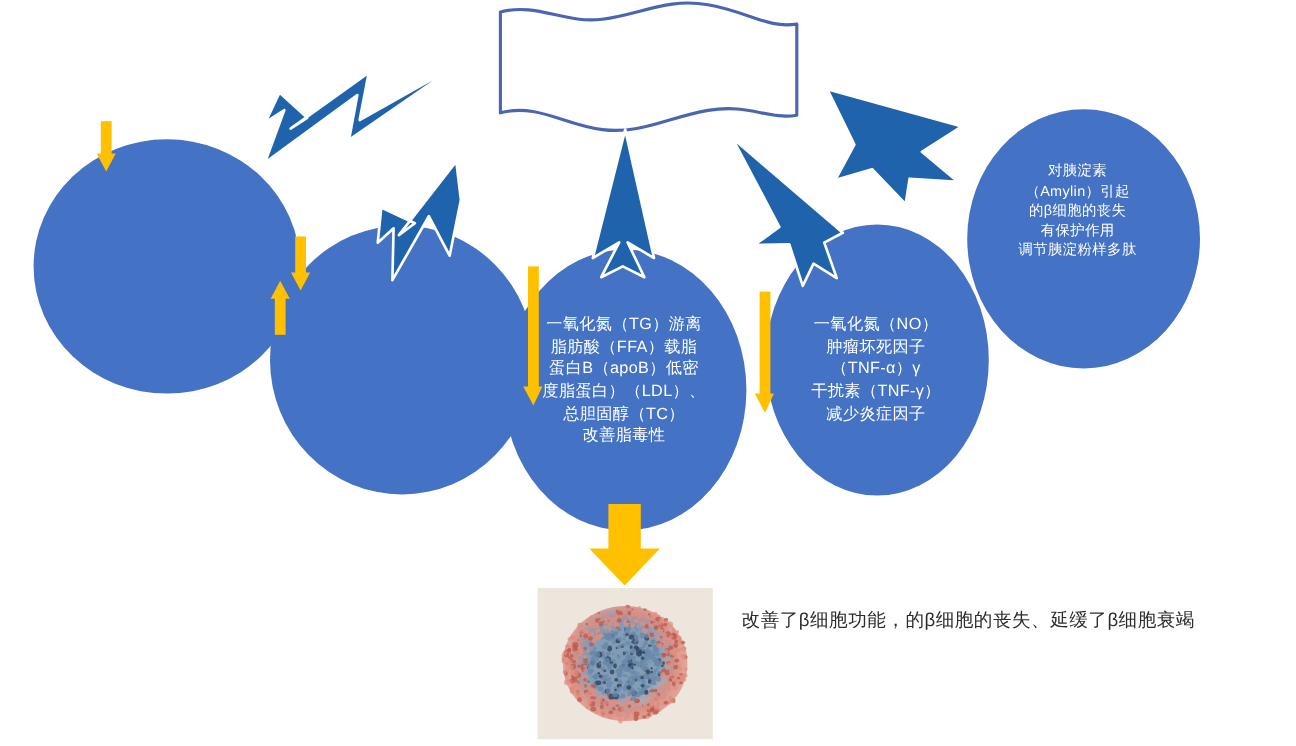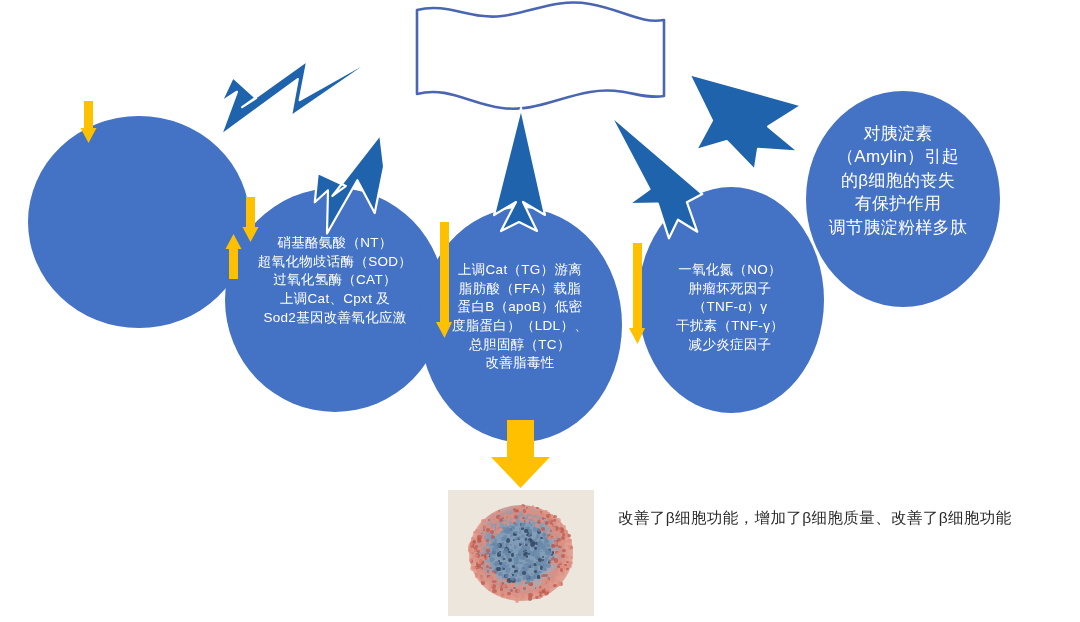--- a/index.html
+++ b/index.html
@@ -33,21 +33,21 @@
     color:#ffffff;
     text-align:center;
     line-height:1.38;
     white-space:pre-line;
     letter-spacing:0.3px;
   }
   #c1-label{left:30px;top:158px;width:218px;font-size:13.5px;}
   #c2-label{left:228px;top:234px;width:214px;font-size:13.5px;}
   #c3-label{left:440px;top:261px;width:160px;font-size:13.5px;}
   #c4-label{left:650px;top:261px;width:160px;font-size:13.5px;}
-  #c5-label{left:800px;top:122px;width:196px;font-size:17px;}
+  #c5-label{left:800px;top:134px;width:196px;font-size:12px;}
 
   
   #caption{
     position:absolute;
     left:618px;top:506px;width:452px;
     font-size:15.5px;
     color:#2b2b2b;
     line-height:1.5;
     letter-spacing:0.4px;
     white-space:nowrap;
@@ -191,26 +191,21 @@
         <path d="M629 328 L 645 328 L 637.5 344 Z"></path>
       </g>
 
       <g>
         <rect x="507" y="420" width="27" height="42"></rect>
         <path d="M491 457 L 550 457 L 520.5 488 Z"></path>
       </g>
     </g>
   </svg>
 
-  <div class="circle-label" id="c2-label">硝基酪氨酸（NT）
-超氧化物歧话酶（SOD）
-过氧化氢酶（CAT）
-上调Cat、Cpxt 及
-Sod2基因改善氧化应激</div>
-  <div class="circle-label" id="c3-label">上调Cat（TG）游离
+  <div class="circle-label" id="c3-label">一氧化氮（TG）游离
 脂肪酸（FFA）载脂
 蛋白B（apoB）低密
 度脂蛋白）（LDL）、
 总胆固醇（TC）
 改善脂毒性</div>
   <div class="circle-label" id="c4-label">一氧化氮（NO）
 肿瘤坏死因子
 （TNF-α）γ
 干扰素（TNF-γ）
 减少炎症因子</div>
@@ -1117,15 +1112,15 @@
       <div class="islet-speck" style="width: 4.72618px; height: 4.72618px; left: 73.0644px; top: 55.8828px; background: rgba(104, 136, 170, 0.75);"></div>
       <div class="islet-speck" style="width: 1.66457px; height: 1.66457px; left: 106.559px; top: 88.3893px; background: rgba(222, 142, 128, 0.7);"></div>
       <div class="islet-speck" style="width: 1.98458px; height: 1.98458px; left: 90.5872px; top: 80.5985px; background: rgba(104, 136, 170, 0.75);"></div>
       <div class="islet-speck" style="width: 1.68023px; height: 1.68023px; left: 102.89px; top: 45.6692px; background: rgba(188, 88, 76, 0.75);"></div>
       <div class="islet-speck" style="width: 3.41197px; height: 3.41197px; left: 85.5976px; top: 79.6445px; background: rgba(52, 72, 96, 0.85);"></div>
       <div class="islet-speck" style="width: 2.93724px; height: 2.93724px; left: 79.2713px; top: 74.7891px; background: rgba(104, 136, 170, 0.75);"></div>
       <div class="islet-speck" style="width: 4.09436px; height: 4.09436px; left: 100.227px; top: 81.8458px; background: rgba(222, 142, 128, 0.7);"></div>
       <div class="islet-speck" style="width: 3.86113px; height: 3.86113px; left: 63.8081px; top: 102px; background: rgba(222, 142, 128, 0.7);"></div>
     </div>
 
-  <div id="caption">改善了β细胞功能，增加了β细胞质量、改善了β细胞功能</div>
+  <div id="caption">改善了β细胞功能，的β细胞的丧失、延缓了β细胞衰竭</div>
 
 </div>
 
 </body></html>

